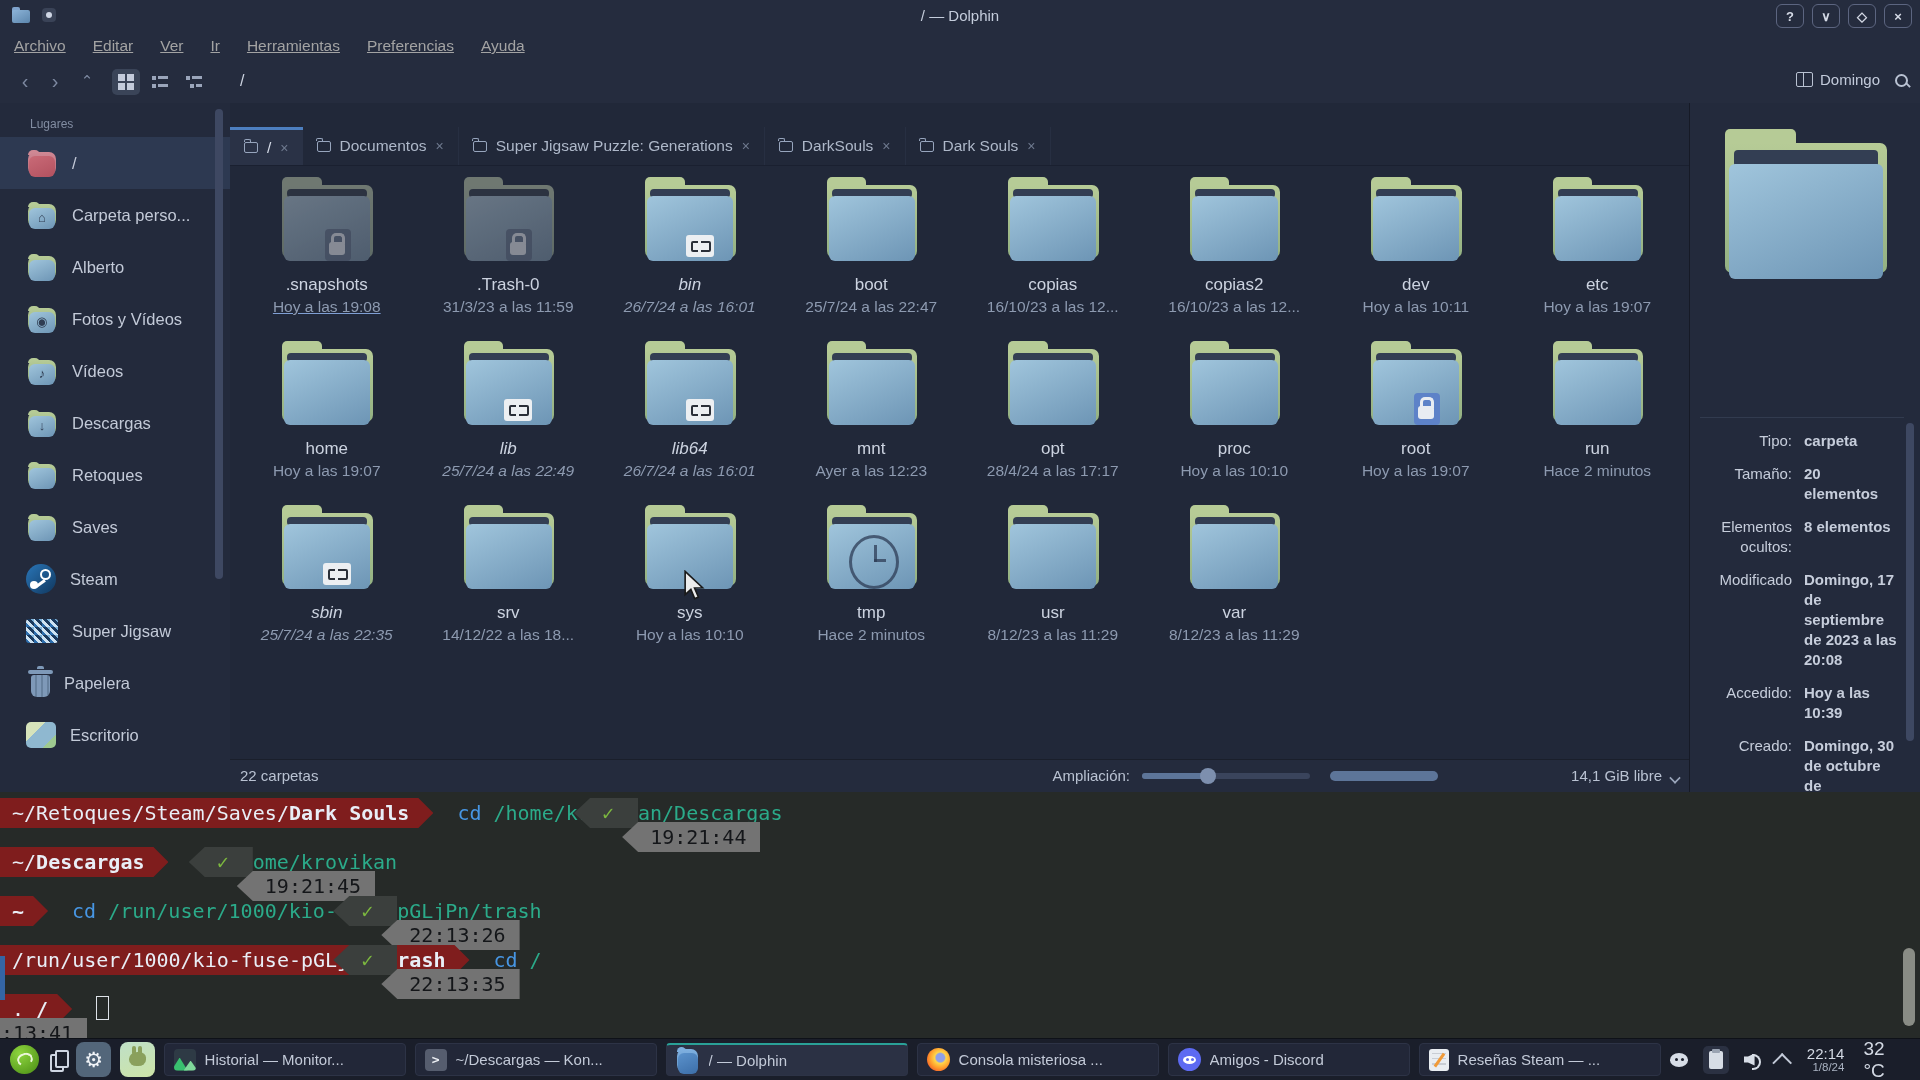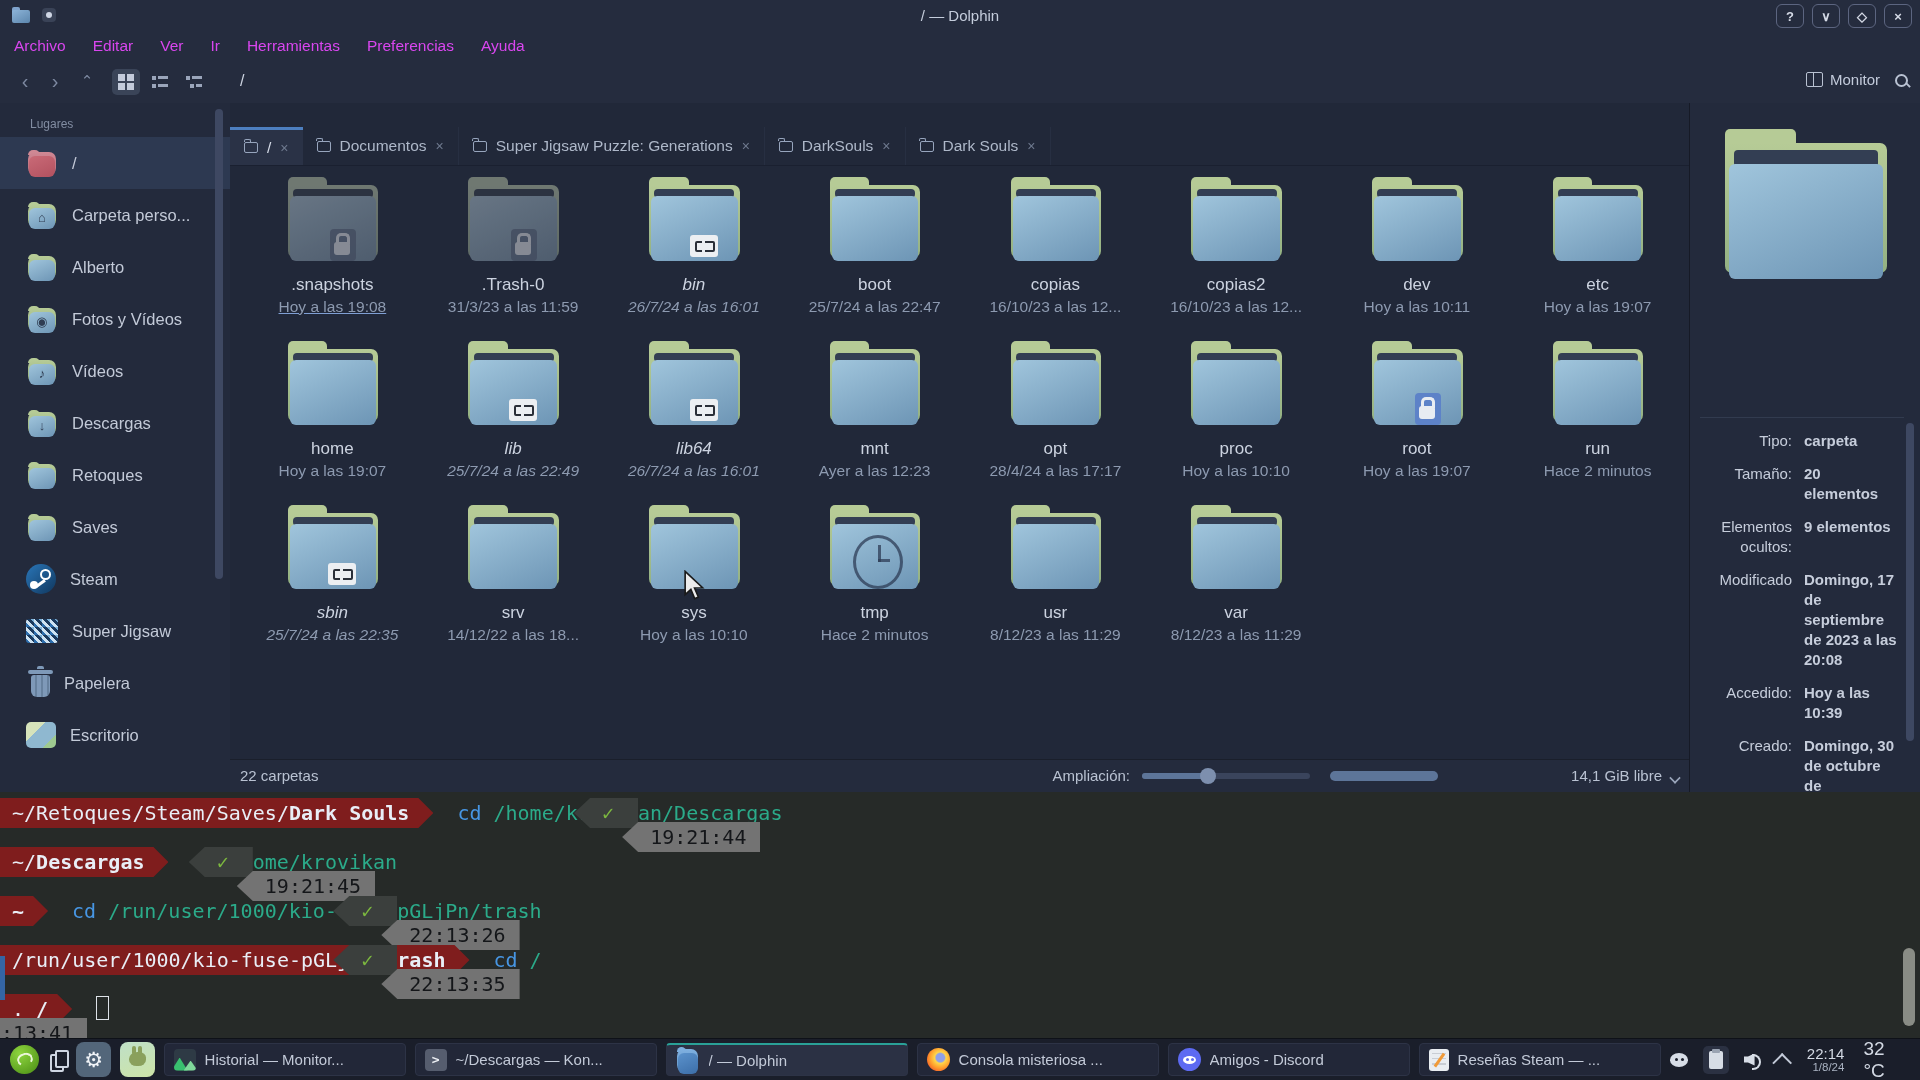--- a/index.html
+++ b/index.html
@@ -10,21 +10,21 @@
   #title{position:absolute;left:0;right:0;text-align:center;font-size:15px;color:#c5cddc;}
   .appico{position:relative;width:20px;height:16px;margin-left:12px;}
   .appico .tb{position:absolute;left:0;top:0;width:8px;height:5px;background:#7fa3cc;border-radius:2px 2px 0 0;}
   .appico .bd{position:absolute;left:0;top:3px;right:2px;bottom:0;background:linear-gradient(150deg,#8db4d8,#5c86ad);border-radius:2px;}
   .recico{width:14px;height:14px;margin-left:10px;border-radius:4px;background:#3a4357;position:relative;}
   .recico:after{content:'';position:absolute;left:4px;top:4px;width:6px;height:6px;border-radius:50%;background:#cfd6e4;}
   #wctrl{position:absolute;right:8px;top:4px;display:flex;gap:8px;}
   .wbtn{width:26px;height:22px;border:1px solid #5c6580;border-radius:6px;display:flex;align-items:center;justify-content:center;
     font-size:13px;font-weight:bold;color:#d5dae6;}
   #menubar{position:absolute;left:0;top:30px;width:100%;height:32px;background:#252c3e;display:flex;align-items:center;gap:27px;padding-left:14px;font-size:15.5px;}
-  .mitem{color:#d946ef;}
+  .mitem{color:#a3a3a3;text-decoration:underline;}
   #toolbar{position:absolute;left:0;top:62px;width:100%;height:41px;background:#252c3e;border-bottom:1px solid #1a1f2c;}
   .navarr{position:absolute;top:8px;width:22px;height:22px;color:#7e8aa2;font-size:20px;line-height:22px;text-align:center;}
   .viewbtn{position:absolute;top:7px;width:28px;height:26px;border-radius:5px;display:flex;align-items:center;justify-content:center;}
   .viewbtn.active{background:#3a4458;}
   .vb-grid{width:16px;height:16px;background:
      linear-gradient(#c3cbdb,#c3cbdb) 0 0/7px 7px no-repeat,
      linear-gradient(#c3cbdb,#c3cbdb) 9px 0/7px 7px no-repeat,
      linear-gradient(#c3cbdb,#c3cbdb) 0 9px/7px 7px no-repeat,
      linear-gradient(#c3cbdb,#c3cbdb) 9px 9px/7px 7px no-repeat;}
   .vb-list{width:16px;height:14px;background:
@@ -71,21 +71,21 @@
   .deskico{width:30px;height:26px;border-radius:5px;background:linear-gradient(135deg,#d6e3bb 0 35%,#8fb8d0 35% 75%,#9ec98f 75%);}
   
   #main{position:absolute;left:230px;top:103px;right:230px;bottom:288px;background:#212839;}
   #tabbar{position:absolute;left:0;top:24px;right:0;height:38px;display:flex;border-bottom:1px solid #1a2030;}
   .tab{display:flex;align-items:center;gap:9px;padding:0 14px;font-size:15.5px;color:#aeb8c9;border-right:1px solid #272f42;}
   .tab.active{background:#2a3246;border-top:3px solid #4d7fc0;color:#d6dce8;border-right:none;}
   .tabfold{width:12px;height:9px;border:1.5px solid #97a5bd;border-radius:2px;position:relative;}
   .tabfold:before{content:'';position:absolute;top:-4px;left:-1.5px;width:5px;height:2px;border:1.5px solid #97a5bd;border-bottom:none;border-radius:2px 2px 0 0;}
   .tabx{color:#6f7a8f;font-size:14px;}
   
-  #grid{position:absolute;left:12px;right:2px;top:66px;display:grid;grid-template-columns:repeat(8,1fr);}
+  #grid{position:absolute;left:6px;right:2px;top:66px;display:grid;grid-template-columns:repeat(8,1fr);}
   .tile{height:164px;text-align:center;}
   .ficon{width:104px;height:84px;margin:8px auto 0;}
   .fname{margin-top:14px;font-size:17px;color:#ccd3e0;}
   .fdate{margin-top:3px;font-size:15.5px;color:#8d9ab0;}
   .tile.hidden .ficon{opacity:.5;filter:saturate(.55);}
   .tile.link .fname,.tile.link .fdate{font-style:italic;}
   .tile.hov .fdate{text-decoration:underline;text-decoration-color:#7f9fd4;}
   .emblem{position:absolute;z-index:3;}
   .em-lock{right:28px;bottom:0;width:26px;height:32px;border-radius:4px;background:rgba(90,110,150,.78);}
   .em-lock:before{content:'';position:absolute;left:6px;top:4px;width:8px;height:8px;border:3px solid #e8ecf2;border-bottom:none;border-radius:5px 5px 0 0;}
@@ -218,21 +218,21 @@
       </div>
     <div class="viewbtn" style="left:146px">
         <span class="vb-list"></span>
       </div>
     <div class="viewbtn" style="left:180px">
         <span class="vb-tree"></span>
       </div>
     <div id="tbpath">/</div>
     <div id="splitbtn">
       <span class="splitico"></span>
-      <span>Monitor</span>
+      <span>Domingo</span>
     </div>
     <div class="magico"></div>
   </div>
 
   <div id="places">
     <h3>Lugares</h3>
     <div class="pitem sel">
       <span class="fold mini" style="--b1:#c96a77;--b2:#b2515f;--flap:#cf8894;--flap2:#b96a78">
           <i class="tb"></i>
           <i class="bk"></i>
@@ -605,21 +605,21 @@
       <div class="irow">
           <span class="ilabel">Tipo:</span>
           <span class="ivalue">carpeta</span>
         </div>
       <div class="irow">
           <span class="ilabel">Tamaño:</span>
           <span class="ivalue">20 elementos</span>
         </div>
       <div class="irow">
           <span class="ilabel">Elementos ocultos:</span>
-          <span class="ivalue">9 elementos</span>
+          <span class="ivalue">8 elementos</span>
         </div>
       <div class="irow">
           <span class="ilabel">Modificado</span>
           <span class="ivalue">Domingo, 17 de septiembre de 2023 a las 20:08</span>
         </div>
       <div class="irow">
           <span class="ilabel">Accedido:</span>
           <span class="ivalue">Hoy a las 10:39</span>
         </div>
       <div class="irow">

